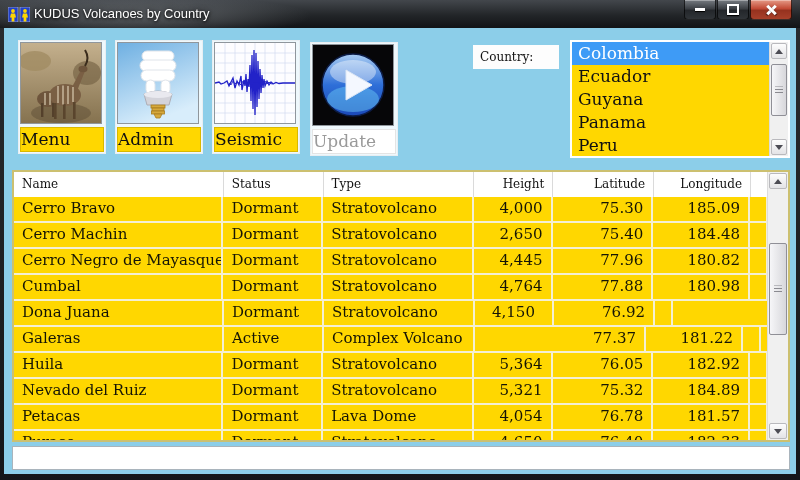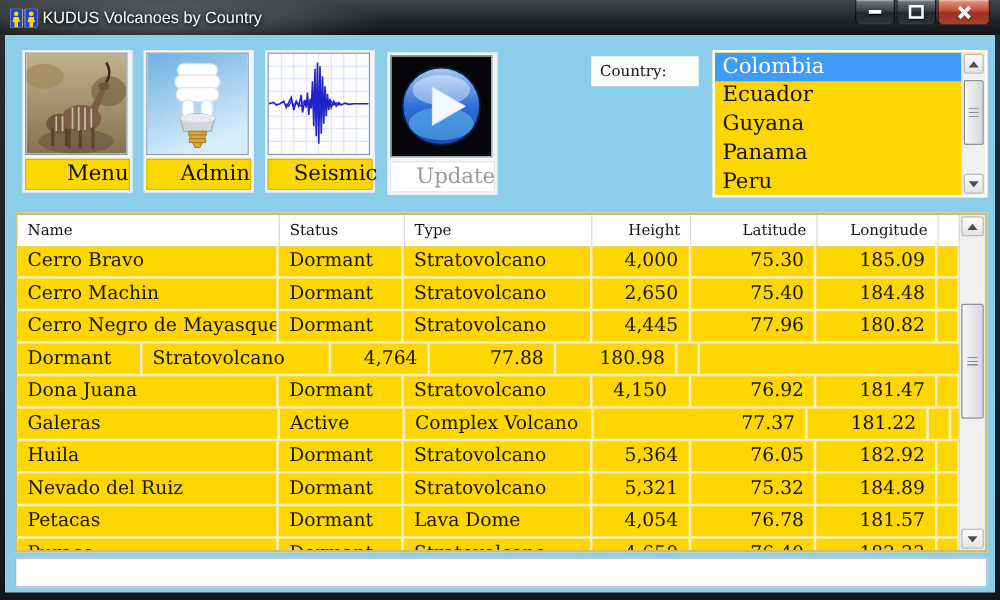--- a/index.html
+++ b/index.html
@@ -27,21 +27,21 @@
   .glyph-close::before{transform:rotate(45deg);}
   .glyph-close::after{transform:rotate(-45deg);}
   
   .client{position:absolute;top:28px;left:4px;right:4px;bottom:6px;background:#8CCEE9;}
   
   .img-btn{position:absolute;top:12px;width:84px;background:rgba(255,255,255,.85);
     padding:1px;border:1px solid #e8eef2;}
   .img-btn .pic{width:80px;height:80px;border:1px solid #8f969c;overflow:hidden;background:#fff;}
   .img-btn .pic svg{display:block;}
   .img-btn .lbl{margin-top:3px;height:23px;background:#FFD700;border:1px solid #d9b800;
-    text-align:right;font-size:17px;line-height:22px;color:#101010;padding-left:20px;}
+    text-align:left;font-size:17px;line-height:22px;color:#101010;}
   .img-btn.disabled .lbl{background:#ffffff;border:1px solid #e4e4e4;color:#9a9a9a;}
   #btn-menu{left:14px;} #btn-admin{left:111px;} #btn-seismic{left:208px;} #btn-update{left:306px;top:14px;}
   
   .country-label{position:absolute;left:469px;top:17px;width:86px;height:24px;background:#fdfdfd;
     font-size:12px;line-height:24px;padding-left:7px;color:#111;box-sizing:border-box;}
   .listbox{position:absolute;left:566px;top:12px;width:220px;height:118px;background:#FFD700;
     border:2px solid #ffffff;box-sizing:border-box;overflow:hidden;padding-left:28px;}
   .lb-items{position:absolute;left:0;top:0;right:18px;bottom:0;}
   .lb-item{height:23px;line-height:23px;font-size:17px;padding-left:6px;color:#111;
     white-space:nowrap;overflow:hidden;}
@@ -273,34 +273,34 @@
           <div class="grow">
             <div class="gcell" style="width: 210px;">Cerro Negro de Mayasquer</div>
             <div class="gcell" style="width: 100px;">Dormant</div>
             <div class="gcell" style="width: 151px;">Stratovolcano</div>
             <div class="gcell r" style="width: 79px;">4,445</div>
             <div class="gcell r" style="width: 101px;">77.96</div>
             <div class="gcell r" style="width: 97px;">180.82</div>
             <div class="gcell" style="width: 16px;"></div>
           </div>
           <div class="grow">
+            <div class="gcell" style="width: 210px;">Cumbal</div>
             <div class="gcell" style="width: 100px;">Dormant</div>
             <div class="gcell" style="width: 151px;">Stratovolcano</div>
             <div class="gcell r" style="width: 79px;">4,764</div>
             <div class="gcell r" style="width: 101px;">77.88</div>
             <div class="gcell r" style="width: 97px;">180.98</div>
             <div class="gcell" style="width: 16px;"></div>
           </div>
           <div class="grow">
             <div class="gcell" style="width: 210px;">Dona Juana</div>
             <div class="gcell" style="width: 100px;">Dormant</div>
             <div class="gcell" style="width: 151px;">Stratovolcano</div>
             <div class="gcell r" style="width: 79px; text-align: center;">4,150</div>
             <div class="gcell r" style="width: 101px;">76.92</div>
-            <div class="gcell r" style="width: 97px;">181.47</div>
             <div class="gcell" style="width: 16px;"></div>
           </div>
           <div class="grow">
             <div class="gcell" style="width: 210px;">Galeras</div>
             <div class="gcell" style="width: 100px;">Active</div>
             <div class="gcell" style="width: 151px;">Complex Volcano</div>
             <div class="gcell r" style="width: 70px; margin-top: 48px;">4,276</div>
             <div class="gcell r" style="width: 101px;">77.37</div>
             <div class="gcell r" style="width: 97px;">181.22</div>
             <div class="gcell" style="width: 16px;"></div>

